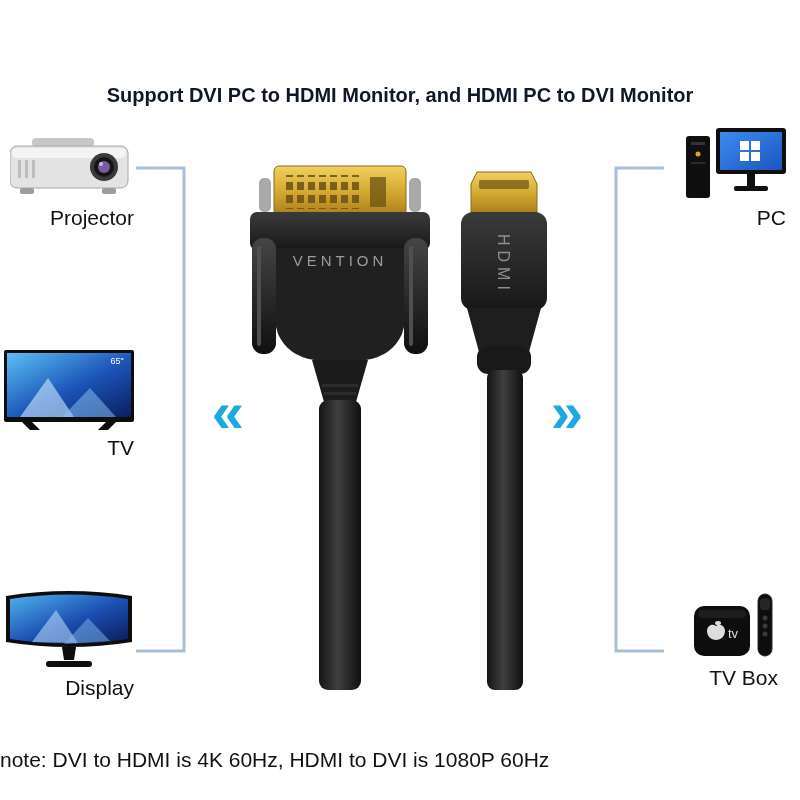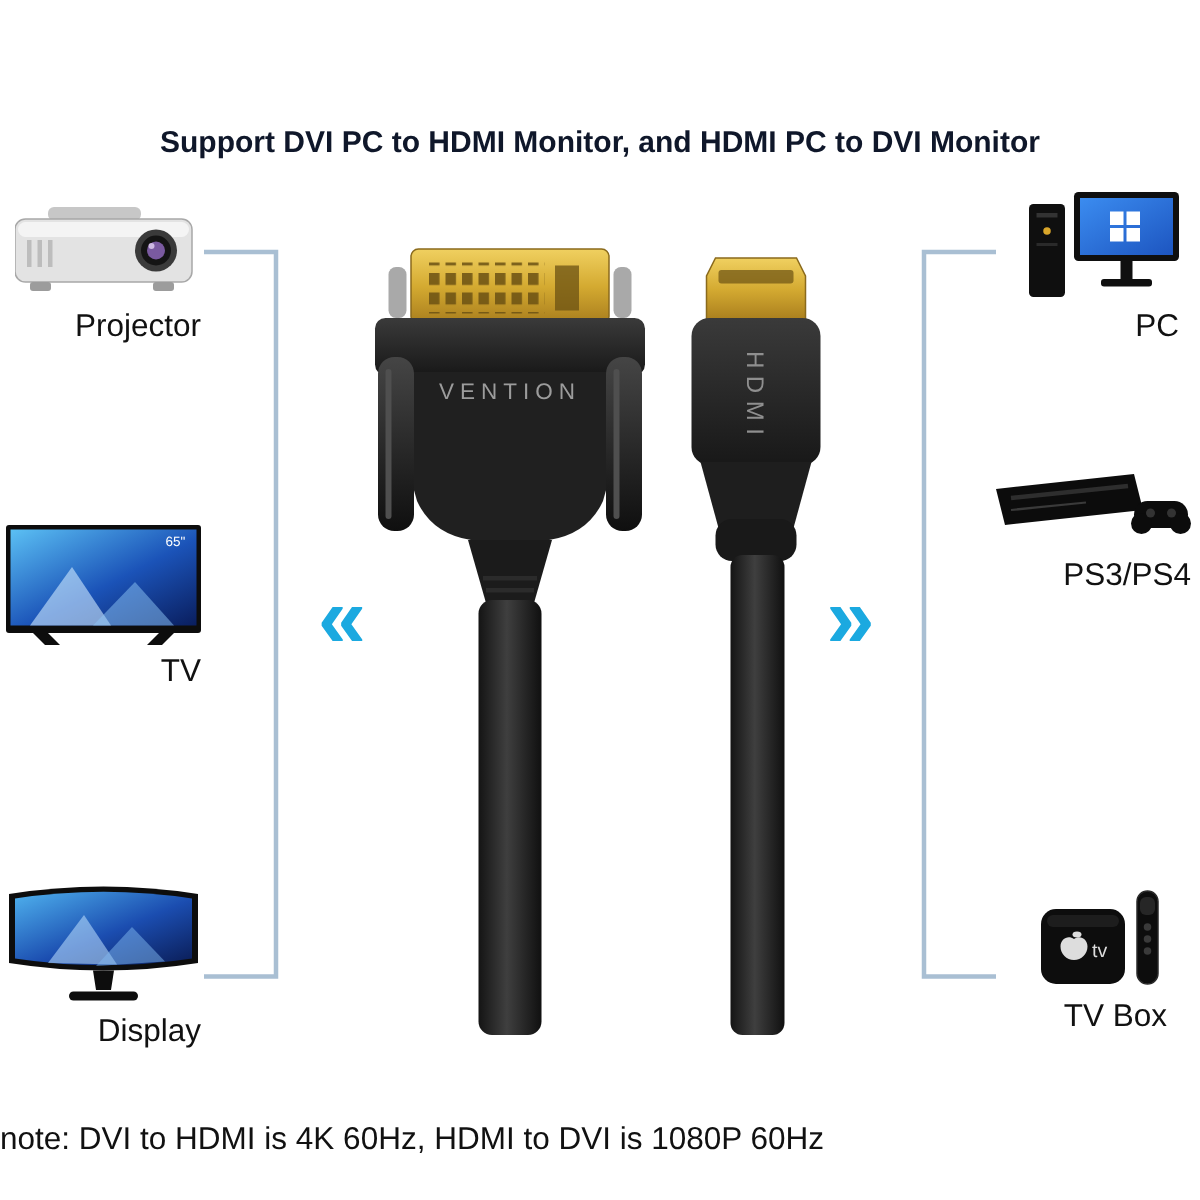--- a/index.html
+++ b/index.html
@@ -122,33 +122,20 @@
       <rect x="54" y="13" width="9" height="9" fill="#ffffff"></rect>
       <rect x="65" y="13" width="9" height="9" fill="#ffffff"></rect>
       <rect x="54" y="24" width="9" height="9" fill="#ffffff"></rect>
       <rect x="65" y="24" width="9" height="9" fill="#ffffff"></rect>
       <rect x="61" y="46" width="8" height="12" fill="#0f0f0f"></rect>
       <rect x="48" y="58" width="34" height="5" rx="2" fill="#0f0f0f"></rect>
     </svg>
     <div class="device-label">PC</div>
   </div>
 
-  <div class="device" style="left:660px;top:308px;width:134px;">
-    <svg width="130" height="58" viewBox="0 0 130 58">
-      <polygon points="0,18 92,8 98,32 6,42" fill="#0c0c0c"></polygon>
-      <line x1="10" y1="24" x2="88" y2="16" stroke="#2e2e2e" stroke-width="3"></line>
-      <line x1="10" y1="32" x2="60" y2="27" stroke="#3a3a3a" stroke-width="1.5"></line>
-      <rect x="92" y="26" width="36" height="18" rx="9" fill="#0c0c0c"></rect>
-      <circle cx="97" cy="41" r="7" fill="#0c0c0c"></circle>
-      <circle cx="123" cy="41" r="7" fill="#0c0c0c"></circle>
-      <circle cx="103" cy="34" r="3" fill="#333"></circle>
-      <circle cx="117" cy="34" r="3" fill="#333"></circle>
-    </svg>
-    <div class="device-label">PS3/PS4</div>
-  </div>
 
 
   <div class="device" style="left:690px;top:586px;width:88px;">
     <svg width="84" height="74" viewBox="0 0 84 74">
       <rect x="0" y="20" width="56" height="50" rx="10" fill="#0d0d0d"></rect>
       <rect x="4" y="24" width="48" height="8" rx="4" fill="#1d1d1d"></rect>
       <path d="M22,40 c-4,-3 -9,0 -9,5 c0,5 4,9 9,9 c5,0 9,-4 9,-9 c0,-5 -5,-8 -9,-5 Z" fill="#dddddd"></path>
       <ellipse cx="24" cy="37" rx="3" ry="2" fill="#dddddd"></ellipse>
       <text x="34" y="52" font-size="13" fill="#dddddd">tv</text>
       <rect x="64" y="8" width="14" height="62" rx="7" fill="#0d0d0d" stroke="#2a2a2a"></rect>

